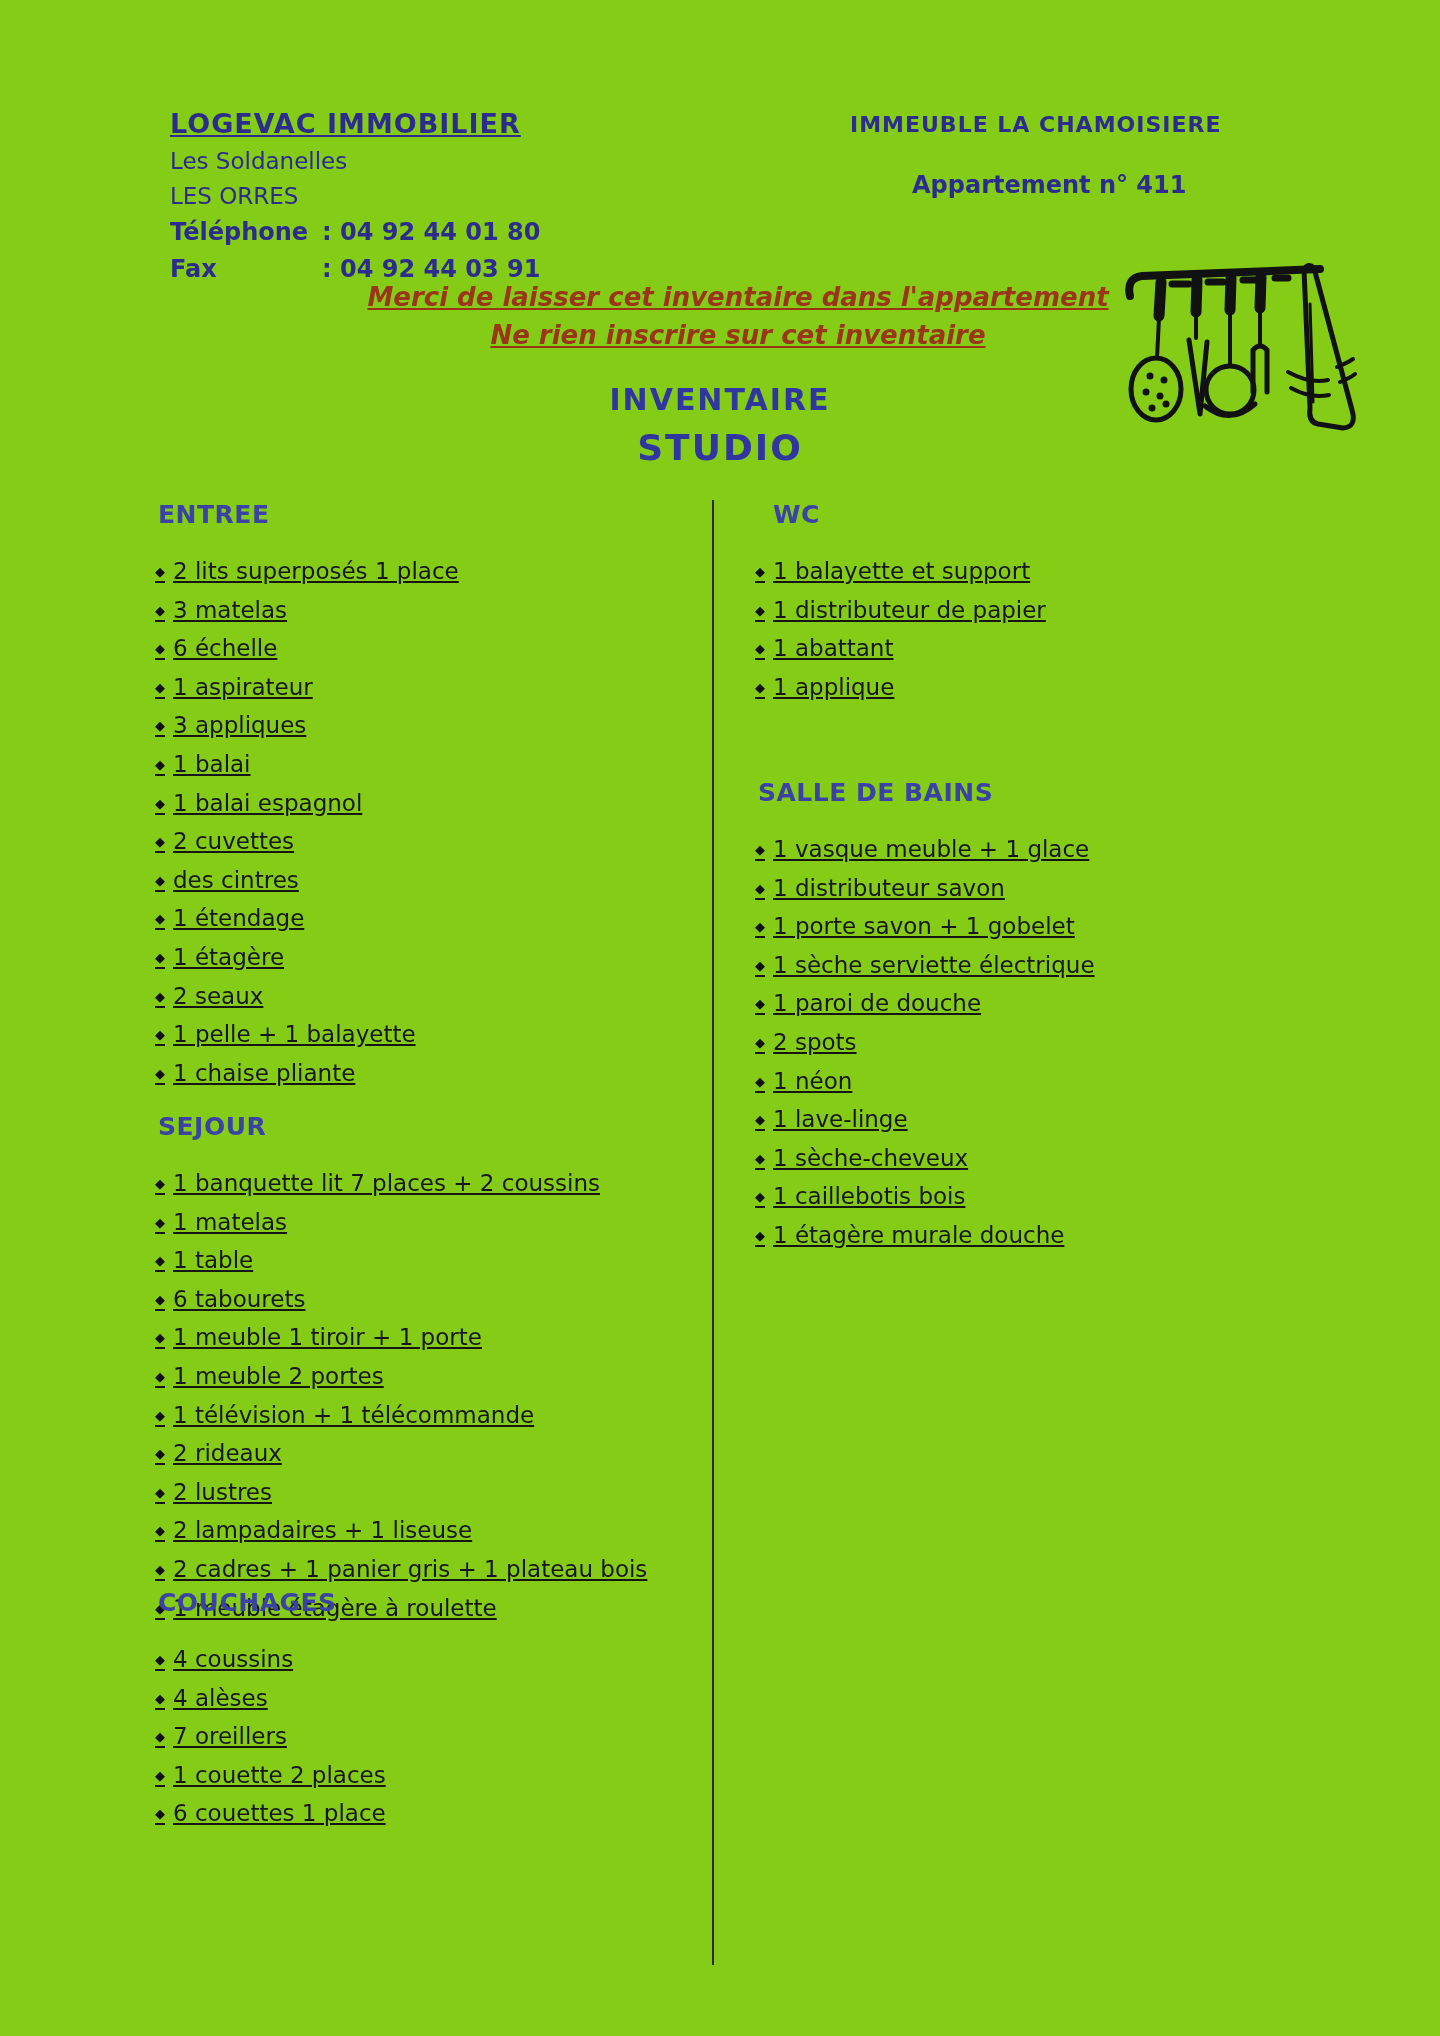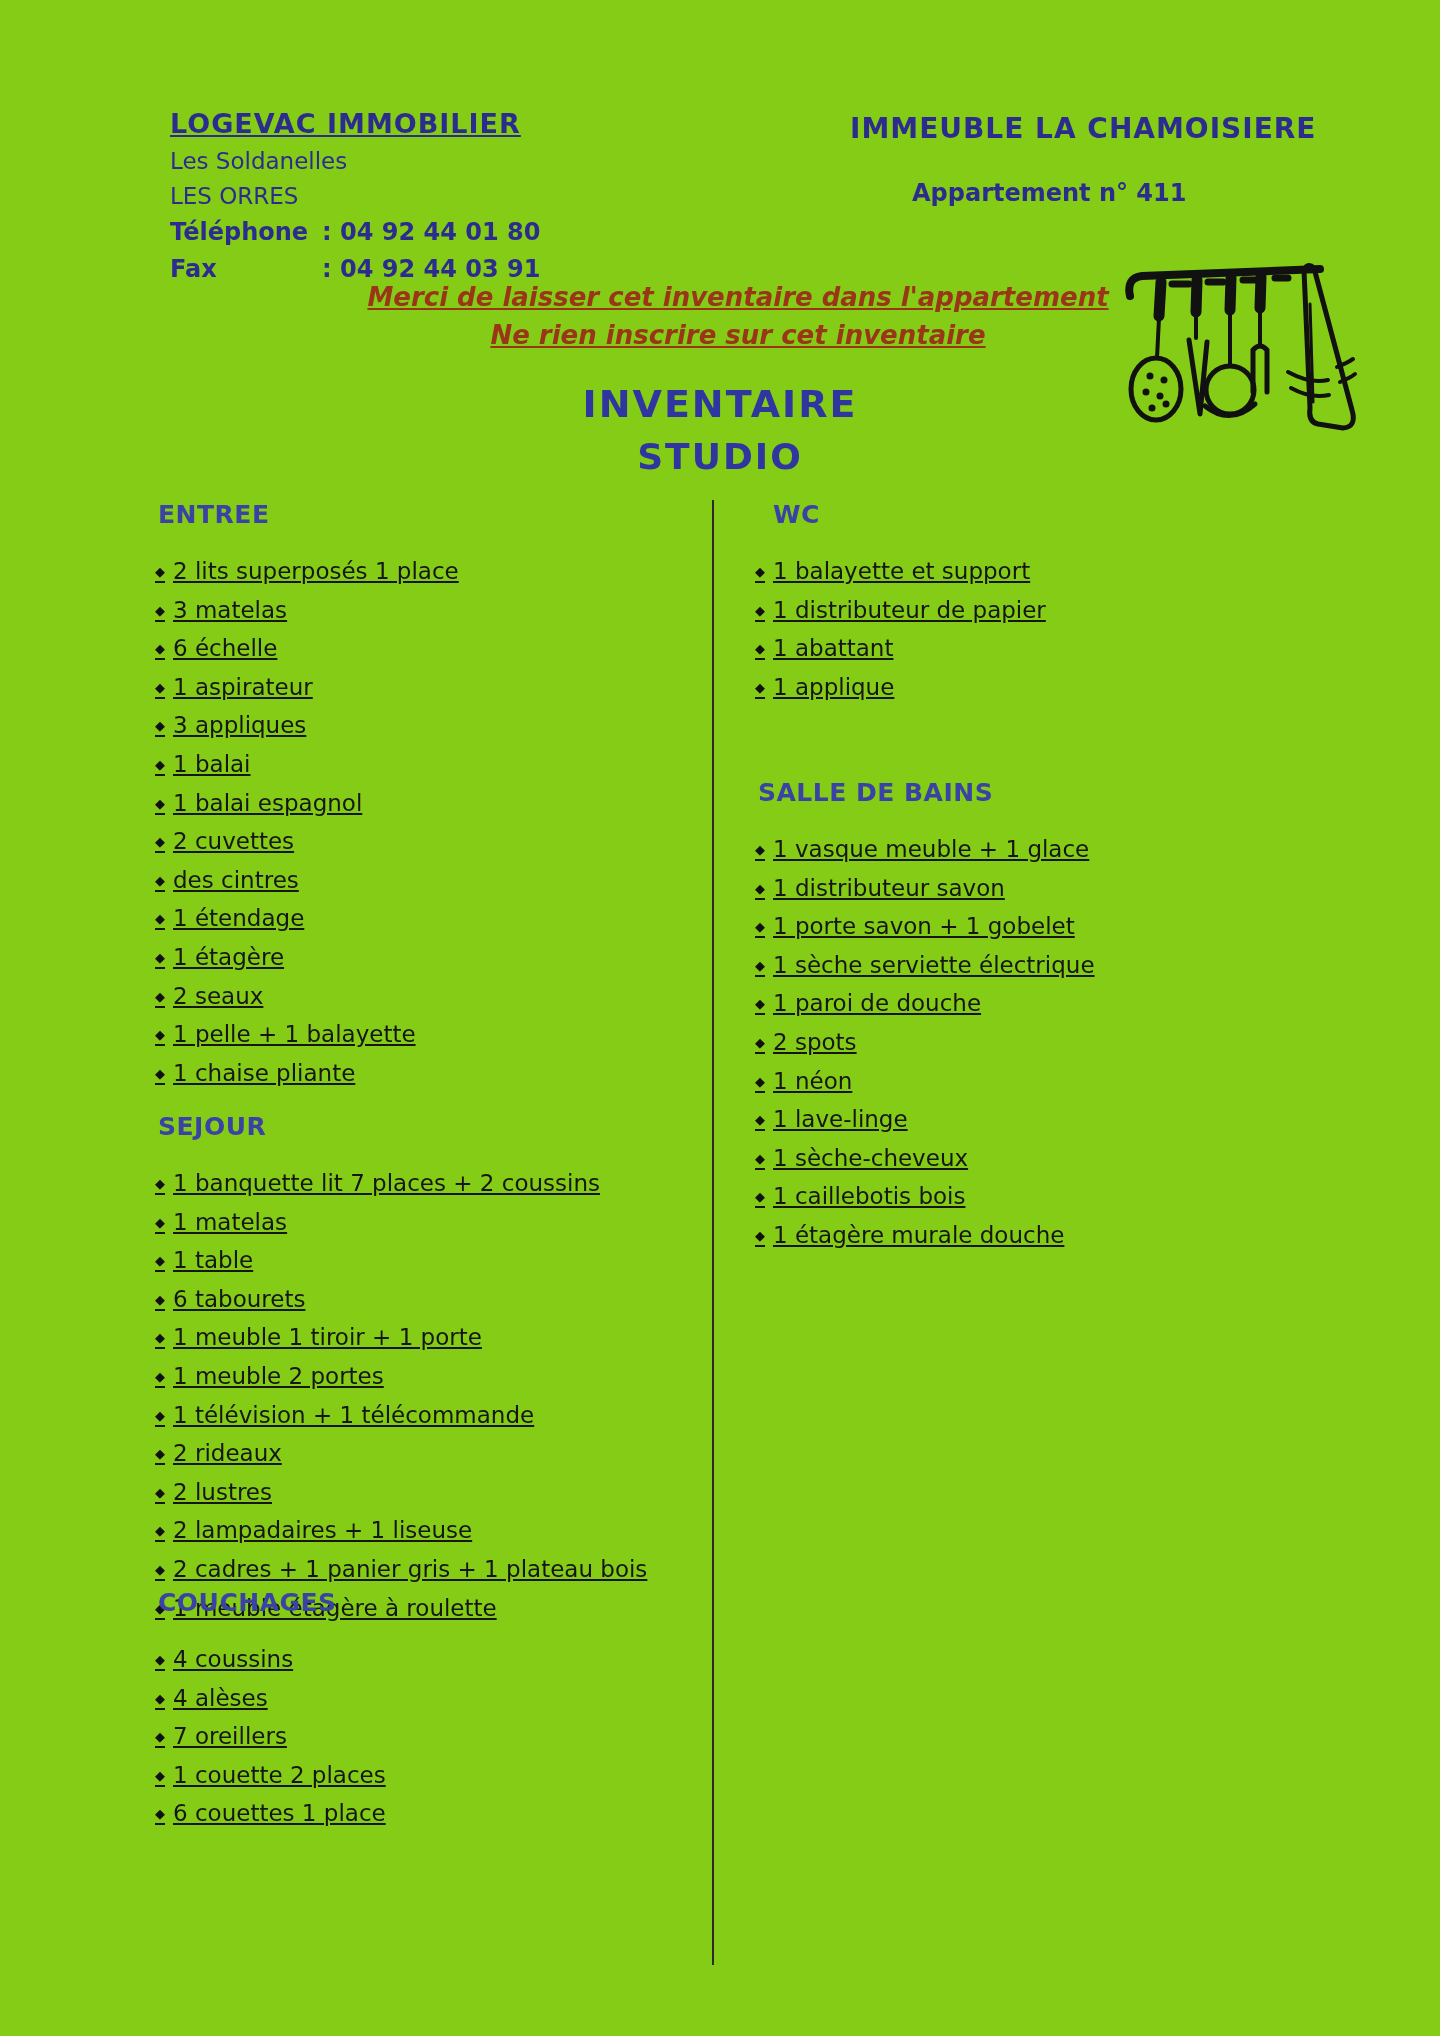--- a/index.html
+++ b/index.html
@@ -11,29 +11,29 @@
     color:#161616;
     overflow:hidden;
   }
   
   .agency-block{position:absolute;left:170px;top:108px;color:#2c2c8e;}
   .agency-name{font-size:27px;font-weight:bold;text-decoration:underline;letter-spacing:1px;}
   .agency-line{font-size:23px;margin-top:9px;}
   .contact-row{display:flex;font-weight:bold;font-size:24px;margin-top:9px;}
   .contact-label{width:152px;}
   .right-block{position:absolute;left:850px;top:112px;color:#2c2c8e;font-weight:bold;}
-  .building-name{font-size:28px;letter-spacing:1px;}
+  .building-name{font-size:22px;letter-spacing:1px;}
   .apartment{font-size:24px;margin-top:34px;margin-left:62px;}
   
   .notice{position:absolute;left:0;top:282px;width:1440px;text-align:center;color:#9a3518;}
   .notice div{font-size:26px;font-weight:bold;font-style:italic;text-decoration:underline;padding-left:36px;}
   .notice div + div{margin-top:8px;}
   
   .title-block{position:absolute;left:0;top:382px;width:1440px;text-align:center;color:#3036a0;font-weight:bold;}
-  .title-main{font-size:38px;letter-spacing:2px;text-align:center;}
+  .title-main{font-size:30px;letter-spacing:2px;text-align:center;}
   .title-sub{font-size:36px;margin-top:10px;letter-spacing:2px;}
   
   .clipart{position:absolute;left:1112px;top:252px;width:270px;height:205px;}
   
   .divider{position:absolute;left:712px;top:500px;width:2px;height:1465px;background:#2a2a2a;}
   .col{position:absolute;}
   .col-left{left:155px;width:545px;}
   .col-right{left:755px;width:560px;}
   .section{position:absolute;left:0;width:100%;}
   .section-heading{font-size:25px;font-weight:bold;color:#3a42a5;letter-spacing:0.5px;padding-left:3px;}

